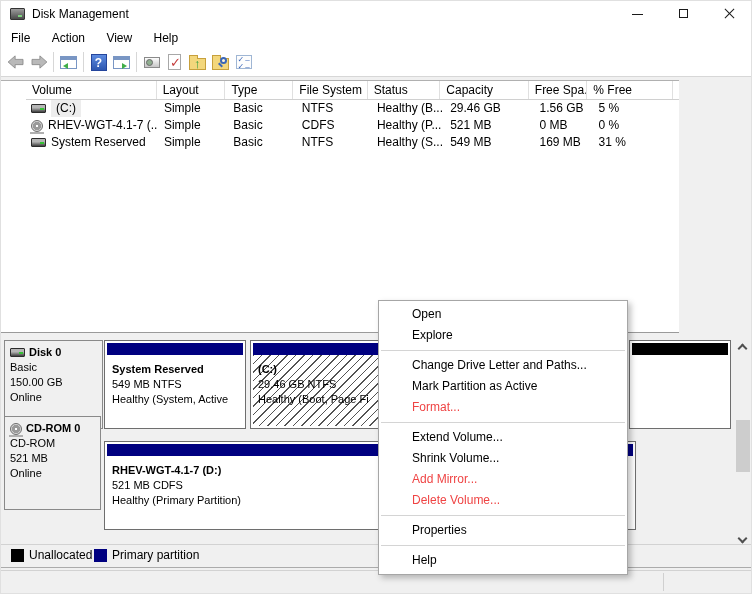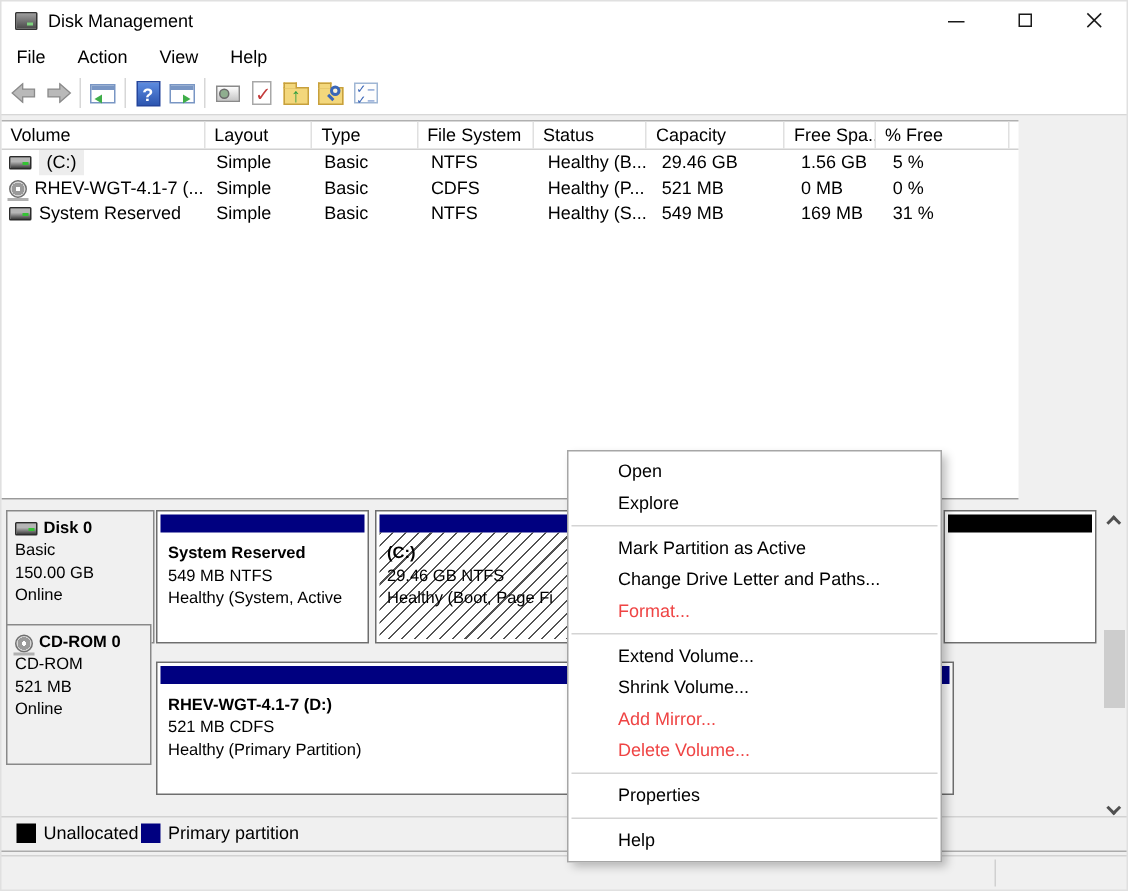--- a/index.html
+++ b/index.html
@@ -48,21 +48,21 @@
   .ico-folder { width:17px; height:12px; background:#f3d77c; border:1px solid #c7a03c; position:relative; margin-top:3px; }
   .ico-folder::before { content:""; position:absolute; left:-1px; top:-4px; width:7px; height:3px; background:#f3d77c; border:1px solid #c7a03c; border-bottom:none; }
   .ico-up::after { content:"↑"; position:absolute; left:4px; top:-3px; color:#2f9e3f; font-weight:bold; font-size:13px; }
   .ico-mag { position:absolute; right:1px; top:-2px; width:7px; height:7px; border:2px solid #3a66b8; border-radius:50%; background:rgba(255,255,255,.7); }
   .ico-mag::after { content:""; position:absolute; left:-4px; top:5px; width:5px; height:2px; background:#3a66b8; transform:rotate(45deg); }
   .ico-tasklist { width:16px; height:14px; background:#fdfdfd; border:1px solid #9fb6d4; position:relative; font-size:8px; line-height:7px; color:#3a66b8; padding-left:1px; }
   .ico-tasklist::after { content:"✓–\A✓–"; white-space:pre; letter-spacing:1px; }
 
   
   .listpane { left:1px; top:80px; width:678px; height:253px; background:#fff;
-    border-top:1px solid #b0b0b0; border-bottom:1px solid #9a9a9a; }
+    border-top:1px solid #b0b0b0; border-bottom:1px solid #9a9a9a;padding-left:25px; }
   .lrow { display:flex; height:17px; line-height:17px; white-space:nowrap; }
   .lheader { height:19px; line-height:18px; border-bottom:1px solid #d0d0d0; }
   .hcell { padding-left:6px; border-right:1px solid #e0e0e0; overflow:hidden; }
   .cell  { padding-left:6px; overflow:hidden; }
   .cw0{width:139px;} .cw1{width:73px;} .cw2{width:72px;} .cw3{width:79px;}
   .cw4{width:77px;} .cw5{width:94px;} .cw6{width:62px;} .cw7{width:91px;} .cw8{flex:1; border-right:none;}
   .volcell { display:flex; align-items:center; gap:5px; padding-left:5px; }
   .hl { background:#ededed; padding:0 5px; }
 
   .ico-drive { display:inline-block; width:15px; height:9px; background:linear-gradient(#b5b5b5 40%,#3f3f3f);
@@ -302,22 +302,22 @@
 <div class="abs lgd-sq" style="left:94px; background:#000080;"></div>
 <div class="abs lgd-label" style="left:112px;">Primary partition</div>
 
 <div class="abs statusbar"></div>
 <div class="abs sb-div"></div>
 
 <div class="abs ctxmenu">
   <div class="mi">Open</div>
   <div class="mi">Explore</div>
   <div class="msep"></div>
+  <div class="mi">Change Drive Letter and Paths...</div>
   <div class="mi">Mark Partition as Active</div>
-  <div class="mi">Change Drive Letter and Paths...</div>
   <div class="mi disabled">Format...</div>
   <div class="msep"></div>
   <div class="mi">Extend Volume...</div>
   <div class="mi">Shrink Volume...</div>
   <div class="mi disabled">Add Mirror...</div>
   <div class="mi disabled">Delete Volume...</div>
   <div class="msep"></div>
   <div class="mi">Properties</div>
   <div class="msep"></div>
   <div class="mi">Help</div>

